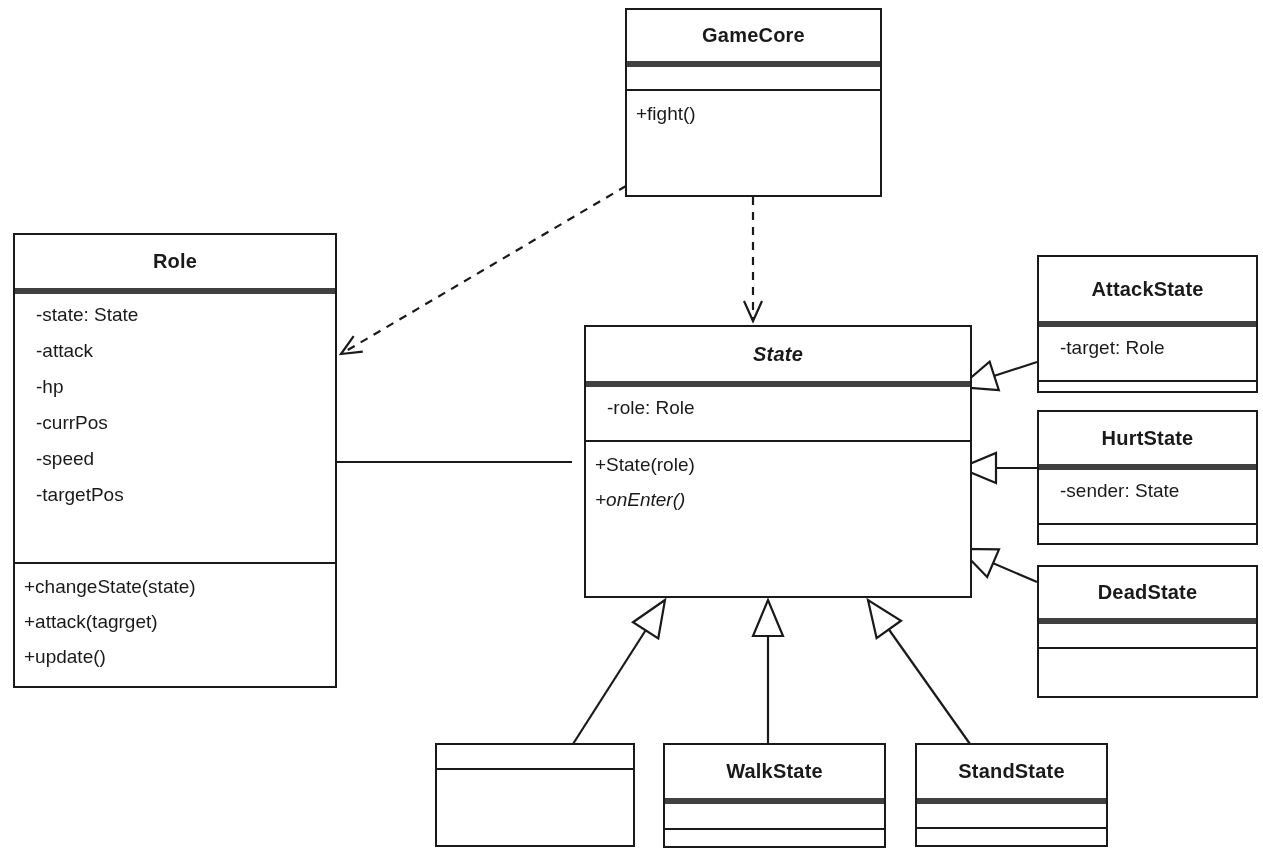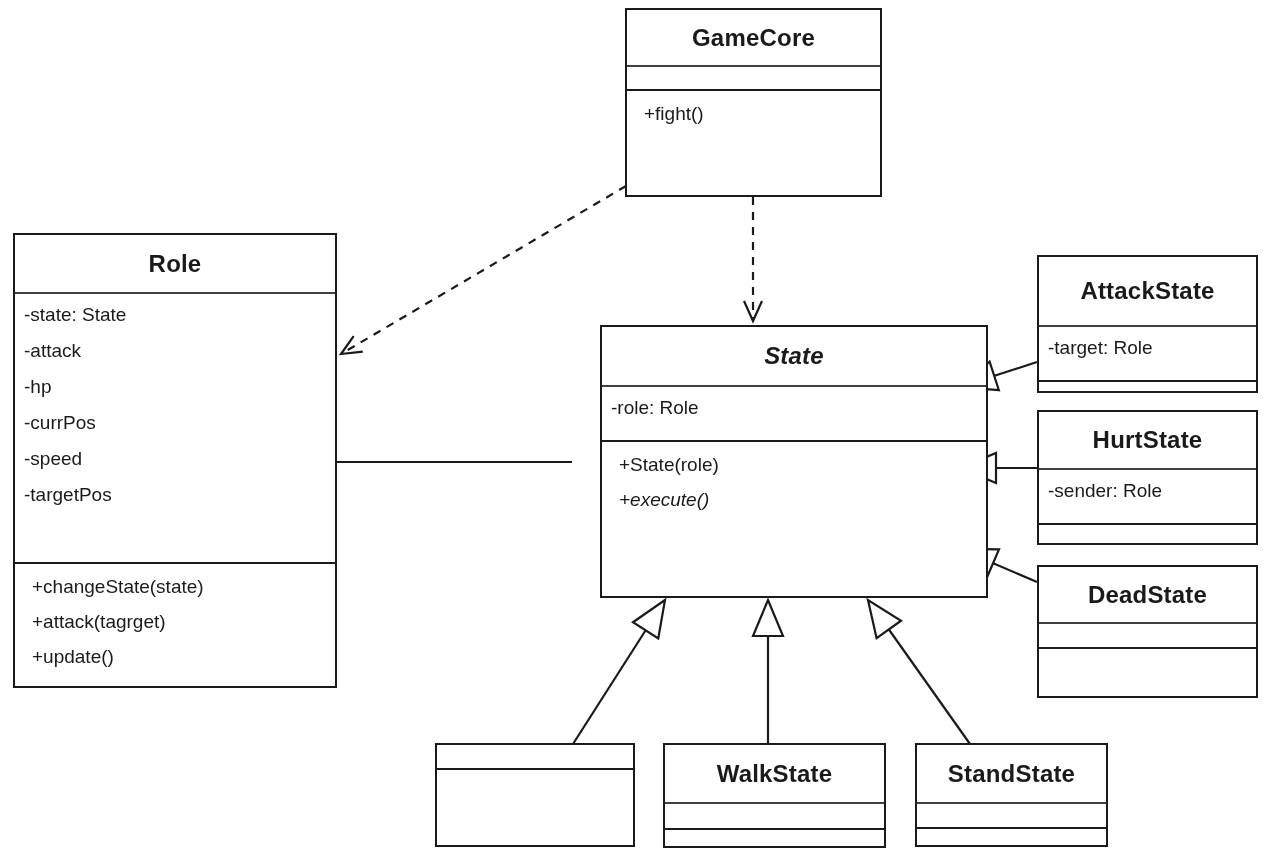--- a/index.html
+++ b/index.html
@@ -6,26 +6,26 @@
   .canvas{
     position:relative;width:1263px;height:860px;background:#ffffff;
     font-family:"Liberation Sans",sans-serif;color:#1a1a1a;overflow:hidden;
   }
   svg.wires{position:absolute;left:0;top:0;z-index:0;}
   .uml-class{
     position:absolute;z-index:1;background:#ffffff;border:2px solid #1a1a1a;
     display:flex;flex-direction:column;box-sizing:border-box;
   }
   .uml-title{
-    flex:0 0 auto;box-sizing:border-box;border-bottom:2px solid #404040;
+    flex:0 0 auto;box-sizing:border-box;border-bottom:6px solid #404040;
     display:flex;align-items:center;justify-content:center;
-    font-weight:bold;font-size:24px;letter-spacing:0.2px;white-space:nowrap;
+    font-weight:bold;font-size:20px;letter-spacing:0.2px;white-space:nowrap;
   }
-  .uml-attrs{flex:0 0 auto;box-sizing:border-box;border-bottom:2px solid #1a1a1a;padding-top:3px;}
-  .uml-methods{flex:1 1 auto;box-sizing:border-box;padding-top:5px;padding-left:8px;}
+  .uml-attrs{flex:0 0 auto;box-sizing:border-box;border-bottom:2px solid #1a1a1a;padding-top:3px;padding-left:12px;}
+  .uml-methods{flex:1 1 auto;box-sizing:border-box;padding-top:5px;}
   .uml-line{font-size:19px;line-height:35px;padding-left:9px;white-space:nowrap;}
   .roomy .uml-line{line-height:36px;}
   .italic{font-style:italic;}
 </style>
 </head>
 <body>
 
 <div class="canvas">
 
   <svg class="wires" width="1263" height="860">
@@ -71,43 +71,43 @@
       <div class="uml-line">-speed</div>
       <div class="uml-line">-targetPos</div>
     </div>
     <div class="uml-methods">
       <div class="uml-line">+changeState(state)</div>
       <div class="uml-line">+attack(tagrget)</div>
       <div class="uml-line">+update()</div>
     </div>
   </div>
 
-  <div class="uml-class" style="left:600px;top:325px;width:388px;height:273px">
+  <div class="uml-class" style="left:584px;top:325px;width:388px;height:273px">
     <div class="uml-title italic" style="height:60px">State</div>
     <div class="uml-attrs" style="height:55px">
       <div class="uml-line">-role: Role</div>
     </div>
     <div class="uml-methods">
       <div class="uml-line">+State(role)</div>
-      <div class="uml-line italic">+execute()</div>
+      <div class="uml-line italic">+onEnter()</div>
     </div>
   </div>
 
   <div class="uml-class" style="left:1037px;top:255px;width:221px;height:138px">
     <div class="uml-title" style="height:70px">AttackState</div>
     <div class="uml-attrs" style="height:55px">
       <div class="uml-line">-target: Role</div>
     </div>
     <div class="uml-methods"></div>
   </div>
 
   <div class="uml-class" style="left:1037px;top:410px;width:221px;height:135px">
     <div class="uml-title" style="height:58px">HurtState</div>
     <div class="uml-attrs" style="height:55px">
-      <div class="uml-line">-sender: Role</div>
+      <div class="uml-line">-sender: State</div>
     </div>
     <div class="uml-methods"></div>
   </div>
 
   <div class="uml-class" style="left:1037px;top:565px;width:221px;height:133px">
     <div class="uml-title" style="height:57px">DeadState</div>
     <div class="uml-attrs" style="height:25px;padding-top:0"></div>
     <div class="uml-methods"></div>
   </div>
 

